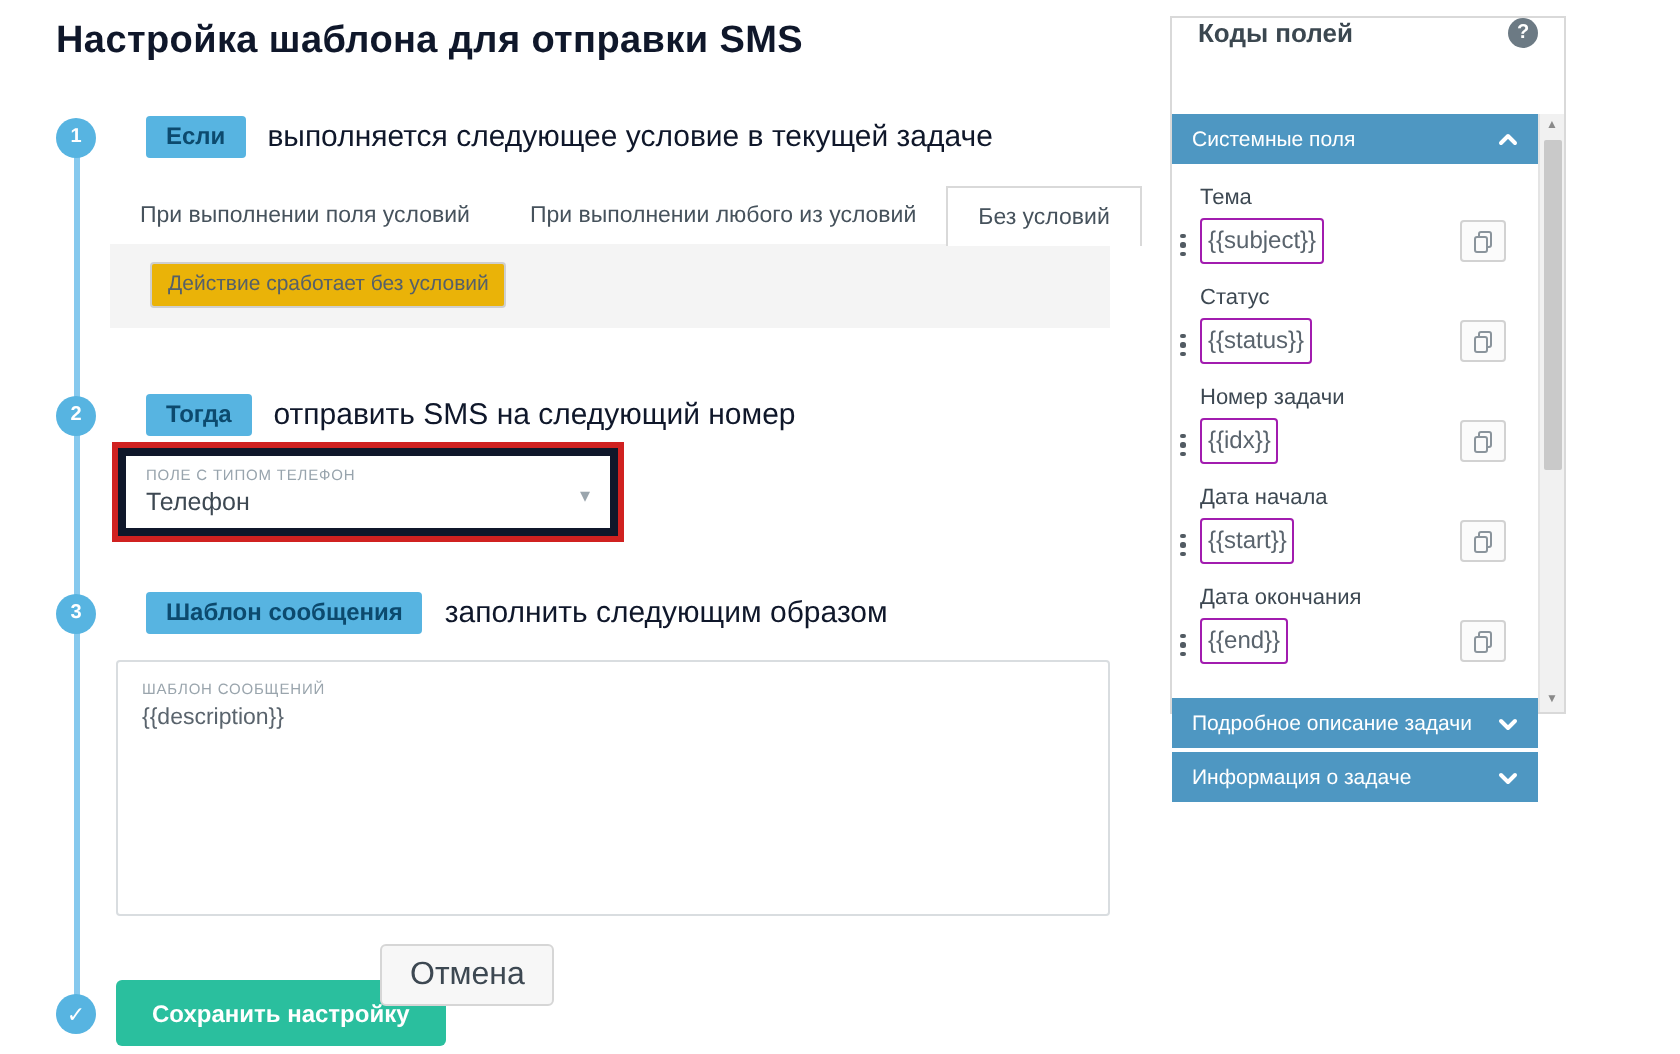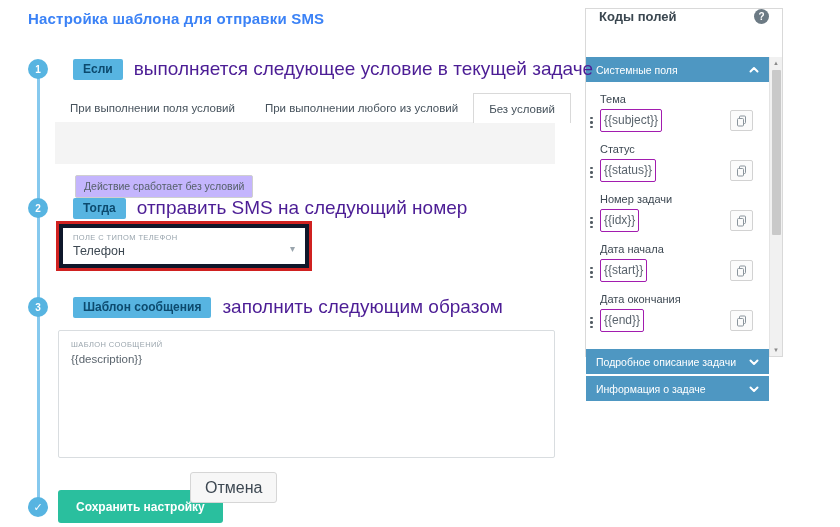--- a/index.html
+++ b/index.html
@@ -11,21 +11,21 @@
   #screen {
     position: relative;
     width: 840px;
     height: 527px;
     background: #fff;
     overflow: hidden;
   }
   
   .page-title {
     position: absolute; left: 28px; top: 10px;
-    font-size: 15px; font-weight: bold; color: #3b82f6;
+    font-size: 19px; font-weight: bold; color: #0f172a;
     letter-spacing: .2px;
   }
   .step-line {
     position: absolute; left: 37px; top: 68px;
     width: 3px; height: 440px;
     background: var(--line-blue); border-radius: 2px; z-index: 0;
   }
   .step-row {
     position: absolute; left: 28px;
     display: flex; align-items: center; z-index: 2;
@@ -37,21 +37,21 @@
     display: flex; align-items: center; justify-content: center;
     flex: 0 0 20px;
   }
   .step-badge {
     margin-left: 25px;
     background: var(--accent-blue); color: #0c4a6e;
     font-size: 12px; font-weight: bold;
     padding: 3px 10px 4px; border-radius: 2px;
     white-space: nowrap;
   }
-  .step-text { margin-left: 11px; font-size: 19px; color: #4c1d95; white-space: nowrap; }
+  .step-text { margin-left: 11px; font-size: 15px; color: #0f172a; white-space: nowrap; }
   #step1 { top: 58px; }
   #step2 { top: 197px; }
   #step3 { top: 296px; }
 
   
   .tabs {
     position: absolute; left: 55px; top: 93px; height: 29px;
     display: flex; align-items: stretch; z-index: 2;
   }
   .tab {
@@ -64,23 +64,23 @@
     border: 1px solid #d9d9d9; border-bottom: none;
     height: 30px;
   }
   .cond-panel {
     position: absolute; left: 55px; top: 122px;
     width: 500px; height: 42px;
     background: #f4f4f4; z-index: 1;
   }
   .cond-button {
     position: absolute; left: 20px; top: 9px;
-    background: #c4b5fd; border: 1px solid #cfcfcf; border-radius: 2px;
+    background: #eab308; border: 1px solid #cfcfcf; border-radius: 2px;
     font-size: 10.5px; color: #55606a;
-    padding: 4px 8px 5px; white-space: nowrap; margin-top: 44px;
+    padding: 4px 8px 5px; white-space: nowrap;
   }
 
   
   .select-highlight {
     position: absolute; left: 56px; top: 221px;
     width: 256px; height: 50px;
     border: 3px solid var(--highlight-red);
     z-index: 2; background: #fff;
   }
   .phone-select {

